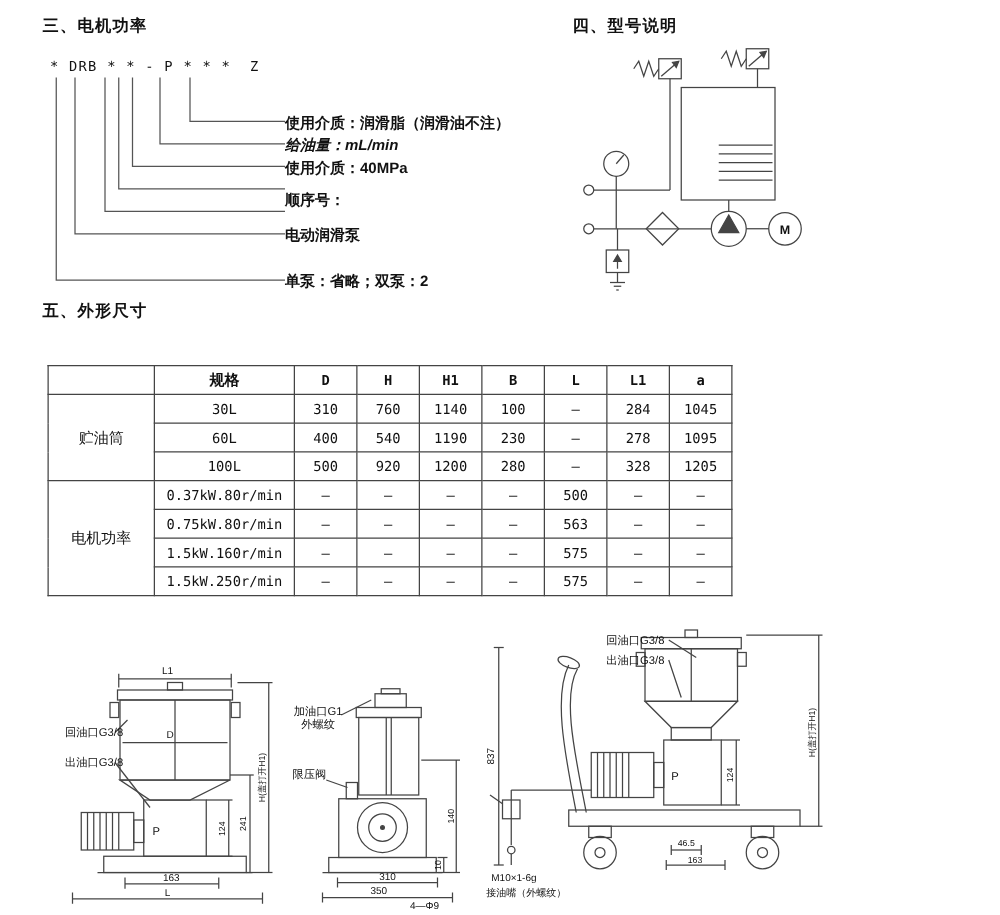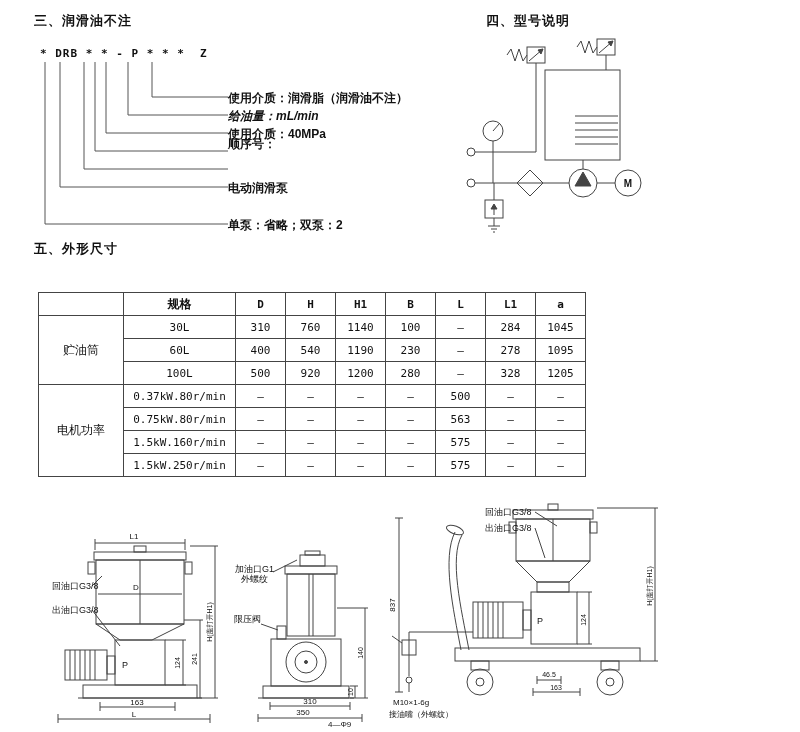--- a/index.html
+++ b/index.html
@@ -6,60 +6,60 @@
   body { margin: 0; background: #ffffff; }
   .page {
     position: relative; width: 800px; height: 732px; background: #ffffff;
     font-family: "Liberation Sans", "DejaVu Sans", sans-serif; color: #111;
     overflow: hidden;
   }
   .abs { position: absolute; }
   .sec-title { position: absolute; font-size: 13px; font-weight: bold; letter-spacing: 1px; white-space: nowrap; }
   .model-code {
     position: absolute; left: 40px; top: 47px;
-    font-family: "DejaVu Sans Mono", monospace; font-weight: bold; font-size: 11px; letter-spacing: 1px;
+    font-family: "DejaVu Sans Mono", monospace; font-weight: normal; font-size: 11px; letter-spacing: 1px;
     white-space: pre;
   }
   .model-label { position: absolute; left: 228px; font-size: 12px; font-weight: bold; white-space: nowrap; }
   .dim-table { position: absolute; left: 38px; top: 292px; border-collapse: collapse; font-size: 12px; table-layout: fixed; }
   .dim-table th, .dim-table td { border: 1px solid #444; height: 23px; text-align: center; padding: 0 3px; font-weight: normal; }
   .dim-table th { font-weight: bold; }
   .num { font-family: "DejaVu Sans Mono", monospace; font-size: 11px; }
   svg { overflow: visible; }
   svg text { font-family: "Liberation Sans", "DejaVu Sans", sans-serif; fill: #111; }
 </style>
 </head>
 <body>
 
 <div class="page">
 
-  <div class="sec-title" style="left:34px;top:12px;">三、润滑油不注</div>
-
-  <div class="sec-title" style="left:458px;top:12px;margin-left:28px;">四、型号说明</div>
+  <div class="sec-title" style="left:34px;top:12px;">三、电机功率</div>
+
+  <div class="sec-title" style="left:458px;top:12px;">四、型号说明</div>
 
   <div class="sec-title" style="left:34px;top:240px;">五、外形尺寸</div>
 
   <div class="model-code">* DRB * * - P * * *  Z</div>
 
   <svg class="abs" style="left:40px;top:60px;" width="195" height="175" viewBox="0 0 195 175">
     <g stroke="#555" stroke-width="1" fill="none">
       <polyline points="112,2 112,37 188,37"></polyline>
       <polyline points="88,2 88,55 188,55"></polyline>
       <polyline points="66,2 66,73 188,73"></polyline>
       <polyline points="55,2 55,91 188,91"></polyline>
       <polyline points="44,2 44,109 188,109"></polyline>
       <polyline points="20,2 20,127 188,127"></polyline>
       <polyline points="5,2 5,164 188,164"></polyline>
     </g>
   </svg>
 
   <div class="model-label" style="top:90px;">使用介质：润滑脂（润滑油不注）</div>
   <div class="model-label" style="top:108px;font-style:italic;">给油量：mL/min</div>
   <div class="model-label" style="top:126px;">使用介质：40MPa</div>
-  <div class="model-label" style="top:136px;">顺序号：</div>
+  <div class="model-label" style="top:152px;">顺序号：</div>
   <div class="model-label" style="top:180px;">电动润滑泵</div>
   <div class="model-label" style="top:217px;">单泵：省略；双泵：2</div>
 
   <svg class="abs" style="left:455px;top:28px;" width="310" height="215" viewBox="0 0 310 215">
     <g stroke="#444" stroke-width="1" fill="none">
 
       <g>
         <polyline points="52,27 56,21 60,33 64,21 68,33 72,27"></polyline>
         <rect x="72" y="19" width="18" height="16"></rect>
         <line x1="74" y1="33" x2="88" y2="21"></line>

